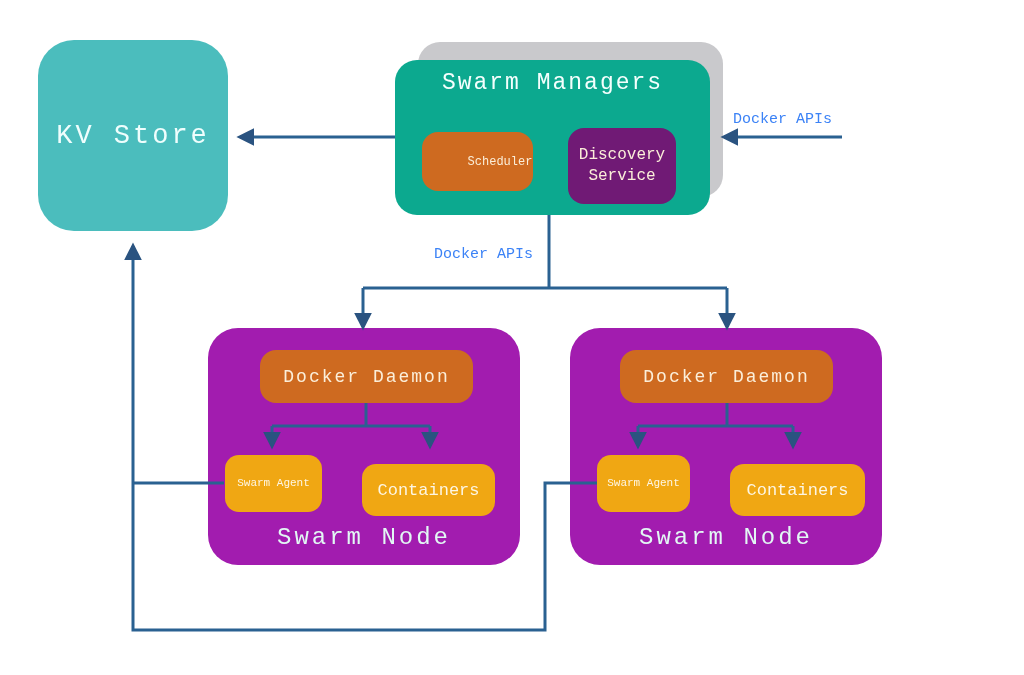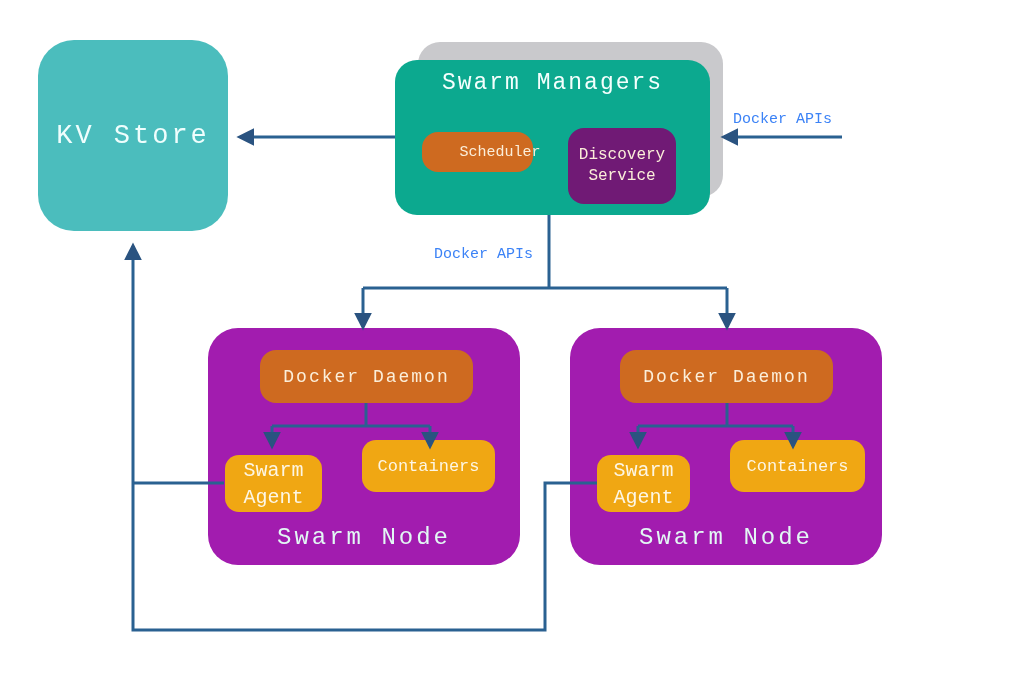--- a/index.html
+++ b/index.html
@@ -29,23 +29,23 @@
   }
   .managers {
     left: 395px; top: 60px; width: 315px; height: 155px;
     background: #0CA98F; border-radius: 22px;
   }
   .managers-title {
     position: absolute; top: 10px; left: 0; width: 100%;
     text-align: center; color: #F4FFFD; font-size: 23px; letter-spacing: 2px;
   }
   .scheduler {
-    left: 27px; top: 72px; width: 111px; height: 40px;
+    left: 27px; top: 72px; width: 111px; height: 59px;
     background: #CE6A20; border-radius: 16px;
-    color: #FBEED9; font-size: 15px; padding-left: 45px;
+    color: #FBEED9; font-size: 12px; padding-left: 45px;
   }
   .discovery {
     left: 173px; top: 68px; width: 108px; height: 76px;
     background: #701a75; border-radius: 16px;
     color: #FBEED9; font-size: 16px; line-height: 1.3;
   }
 
   
   .docker-client {
     left: 840px; top: 96px; width: 170px; height: 94px;
@@ -68,25 +68,25 @@
   .swarm-node.right { left: 570px; }
   .daemon {
     left: 52px; top: 22px; width: 213px; height: 53px;
     background: #CE6A20; border-radius: 16px;
     color: #FBEED9; font-size: 18px; letter-spacing: 2px;
   }
   .swarm-node.right .daemon { left: 50px; }
   .agent {
     left: 17px; top: 127px; width: 97px; height: 57px;
     background: #F0A713; border-radius: 14px;
-    color: #FDF6E4; font-size: 20px; line-height: 1.35;
+    color: #FDF6E4; font-size: 11px; line-height: 1.35;
   }
   .swarm-node.right .agent { left: 27px; width: 93px; }
   .containers {
-    left: 154px; top: 112px; width: 133px; height: 52px;
+    left: 154px; top: 136px; width: 133px; height: 52px;
     background: #F0A713; border-radius: 14px;
     color: #FDF6E4; font-size: 17px;
   }
   .swarm-node.right .containers { left: 160px; width: 135px; }
   .node-label {
     position: absolute; bottom: 14px; left: 0; width: 100%;
     text-align: center; color: #E2F8F4; font-size: 24px; letter-spacing: 3px;
   }
 
   

